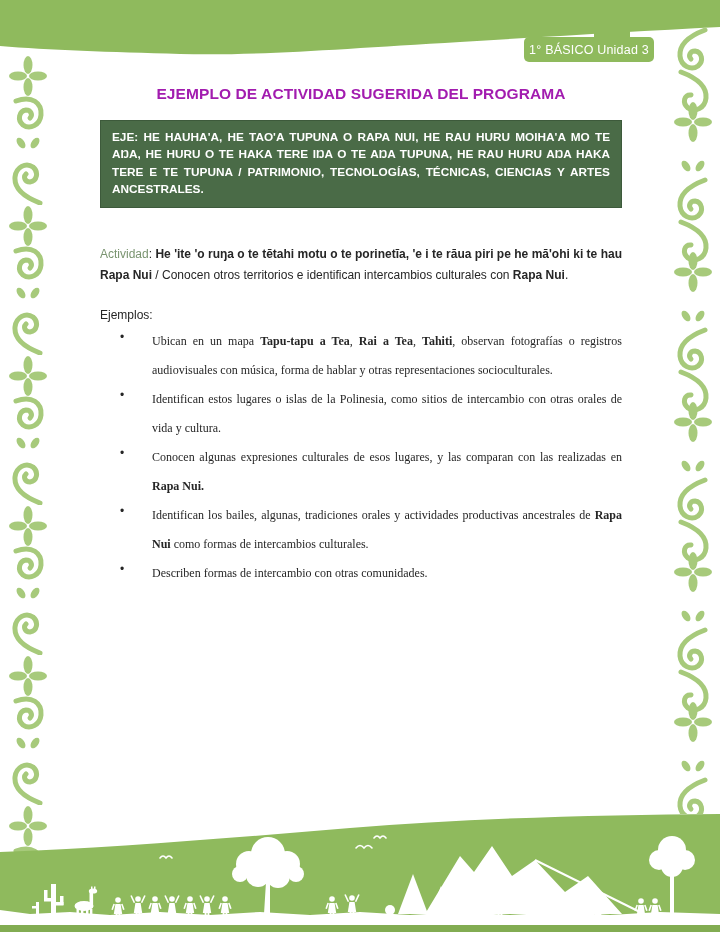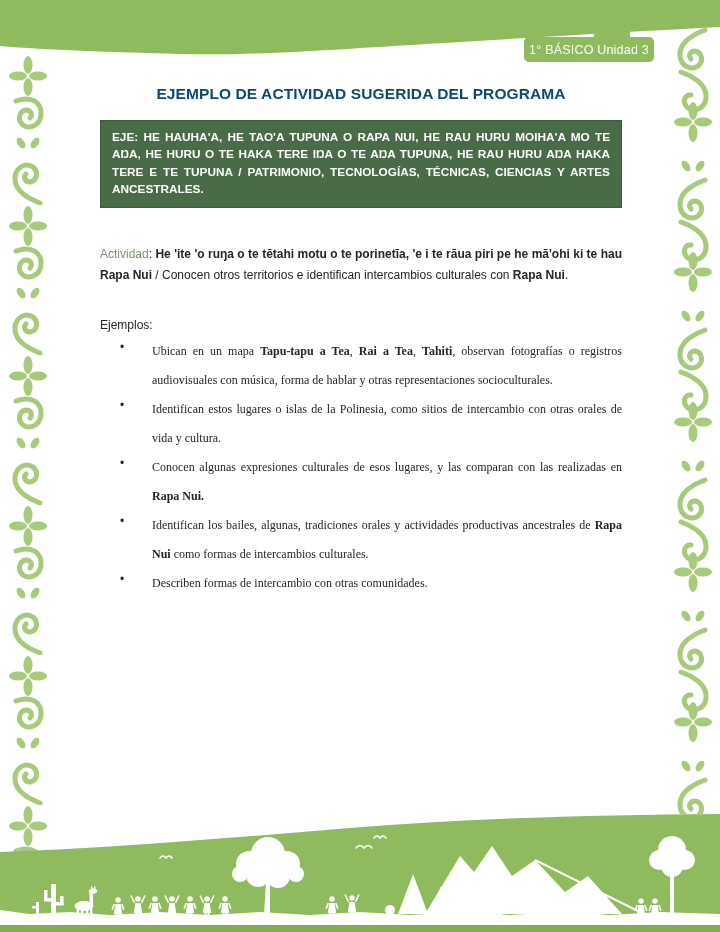--- a/index.html
+++ b/index.html
@@ -17,33 +17,33 @@
     color:#ffffff; font-size:12.5px; font-weight:400;
     display:flex; align-items:center; justify-content:center;
     letter-spacing:.2px;
   }
   
   .border-left  { position:absolute; left:9px;  top:55px; width:38px; height:800px; }
   .border-right { position:absolute; left:674px; top:26px; width:38px; height:788px; }
   
   .content { position:absolute; left:100px; top:84px; width:522px; color:#262626; }
   .doc-title {
-    font-size:15.5px; font-weight:700; text-align:center; color:#0c4a6e;
+    font-size:15.5px; font-weight:700; text-align:center; color:#a21caf;
     line-height:20px; letter-spacing:.1px;
   }
   .eje-box {
     margin-top:16px; background:#4a6b47; border:1px solid #3d5a3b;
     padding:8px 11px; color:#ffffff;
     font-size:11.8px; font-weight:700; line-height:17.4px; text-align:justify;
   }
   .actividad-para {
     margin-top:36px; font-size:12px; line-height:21px; text-align:justify;
   }
   .act-label { color:#7a9470;margin-top:8px; }
-  .ejemplos-heading { margin-top:30px; font-size:12px; line-height:18px; }
+  .ejemplos-heading { margin-top:20px; font-size:12px; line-height:18px; }
   .bullets { margin-top:3px; }
   .bullet-row { display:flex; padding-left:20px; }
   .bullet-dot { width:32px; flex:0 0 32px; font-size:12px; line-height:21px; }
   .bullet-text { flex:1; font-size:12px; line-height:29px; text-align:justify;font-family:Liberation Serif, serif; }
   
   .bottom-band { position:absolute; left:0; bottom:0; width:720px; height:118px; }
 </style>
 </head>
 <body>
 

